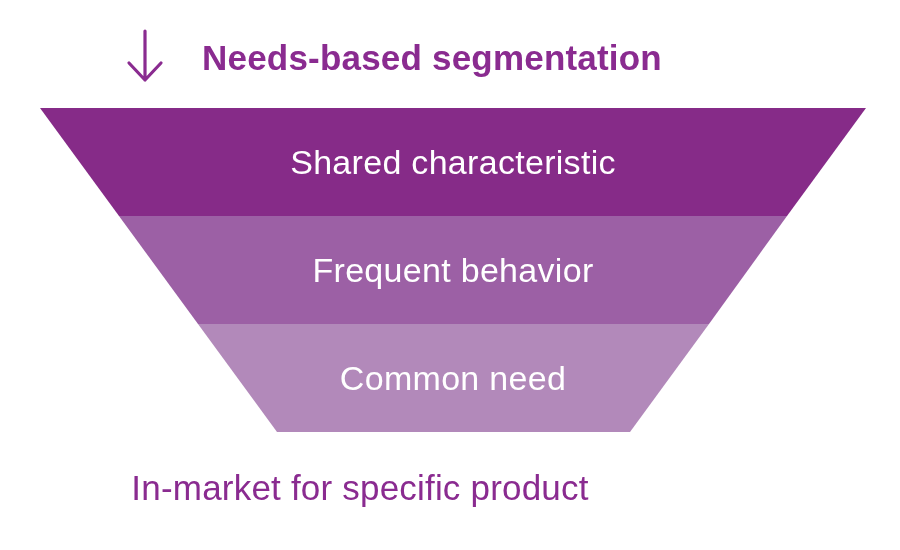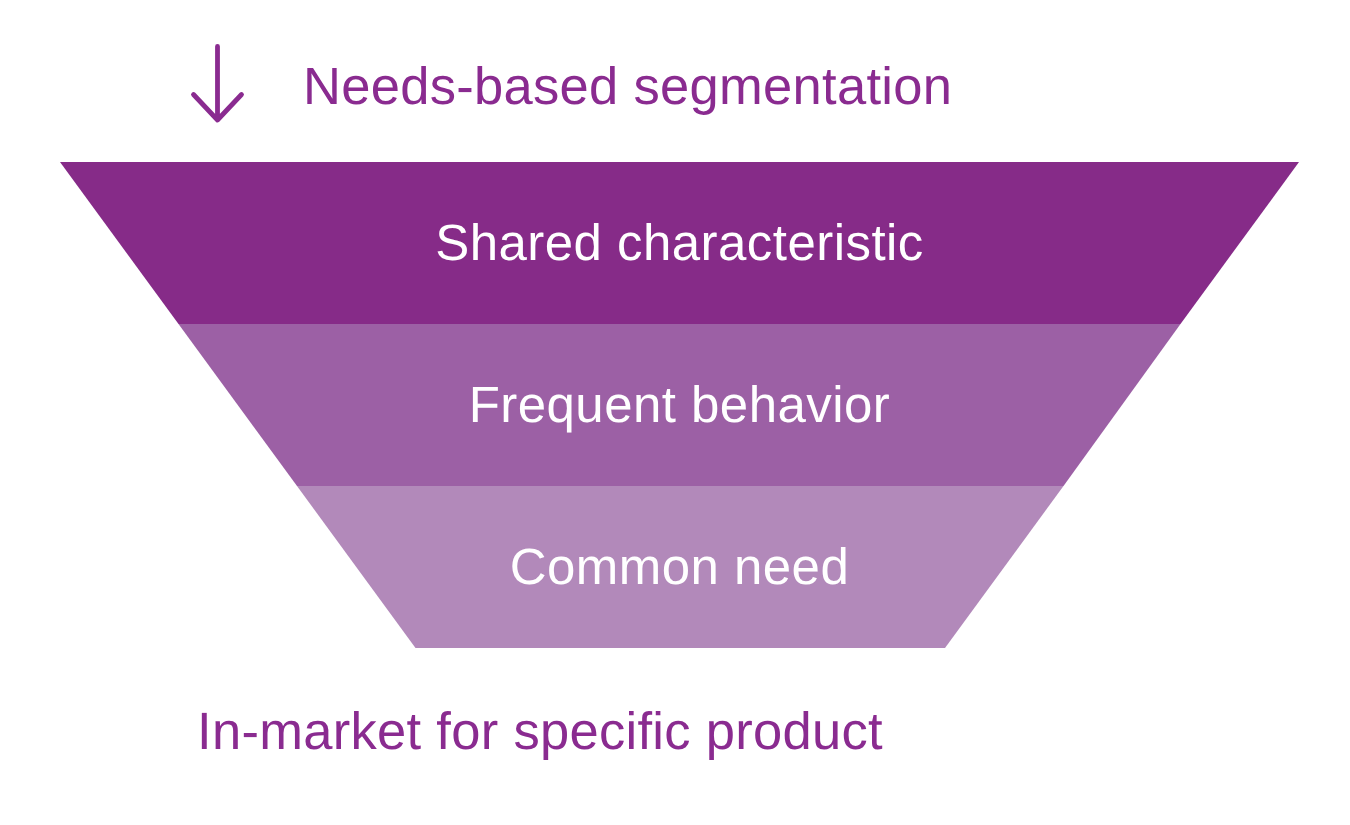--- a/index.html
+++ b/index.html
@@ -16,21 +16,21 @@
   }
   .header-arrow {
     position: absolute;
     left: 124px; top: 28px;
     width: 42px; height: 58px;
   }
   .header-title {
     position: absolute;
     left: 202px; top: 38px;
     font-size: 35px;
-    font-weight: 400;
+    font-weight: 700;
     color: #8a2b90;
     letter-spacing: 0.2px;
     white-space: nowrap;
     line-height: 1.15;
   }
   .funnel-svg {
     position: absolute;
     left: 0; top: 108px;
     width: 900px; height: 324px;
     display: block;

